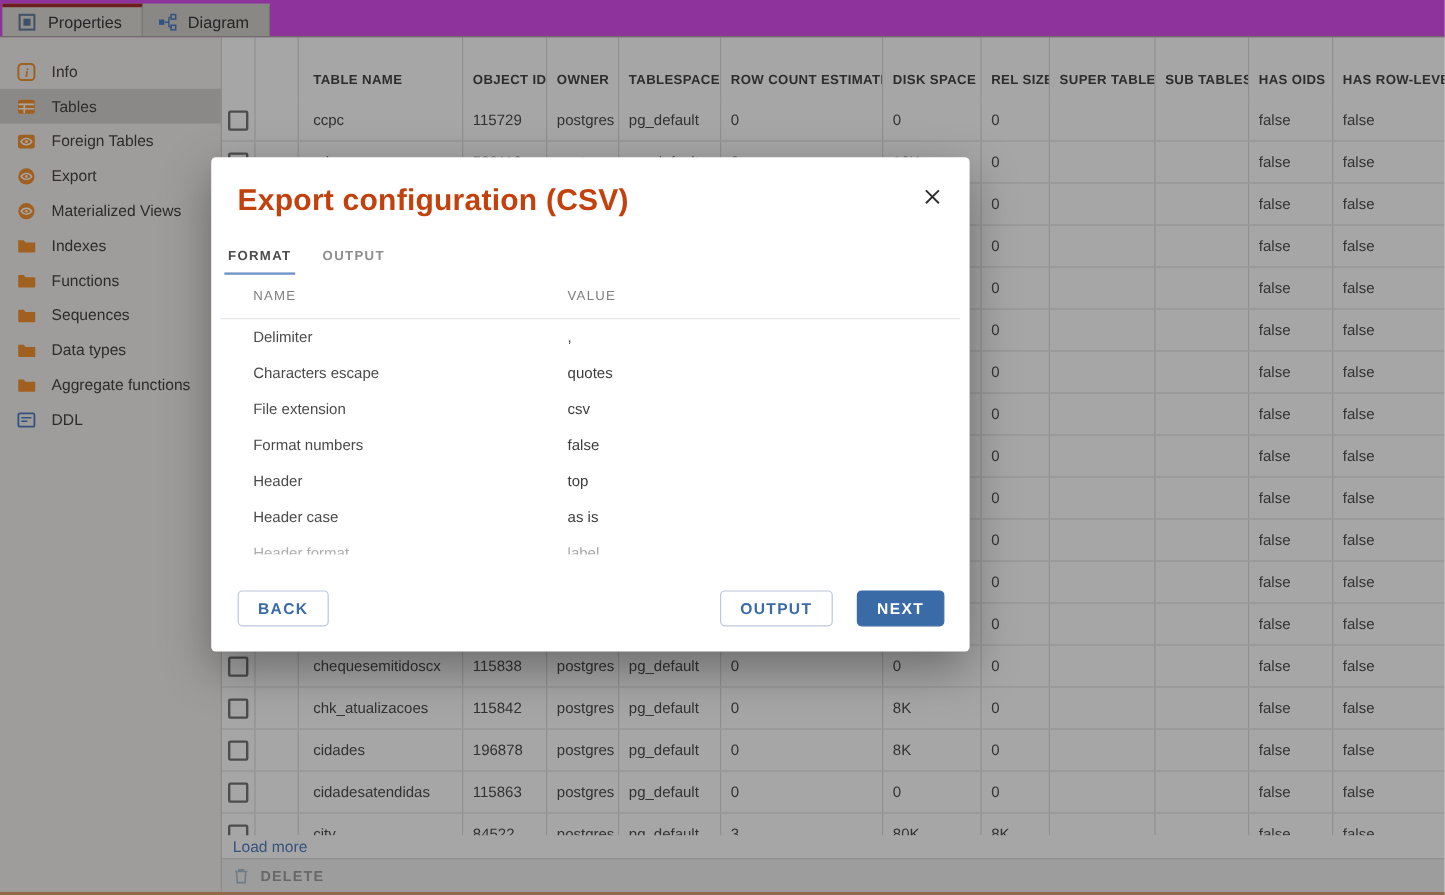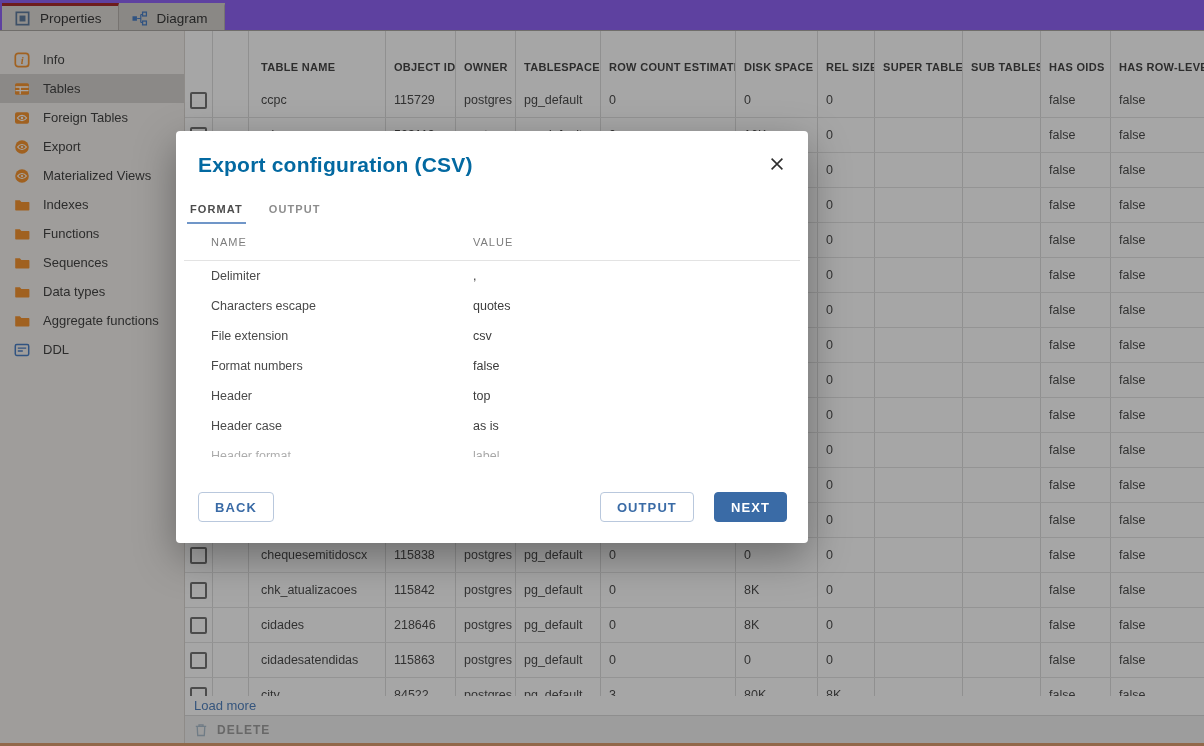--- a/index.html
+++ b/index.html
@@ -1,21 +1,21 @@
 <!DOCTYPE html>
 <html><head>
 <meta charset="utf-8">
 <style>
   * { margin:0; padding:0; box-sizing:border-box; }
   html,body { background:#555; }
   body { font-family:"Liberation Sans", sans-serif; }
   .app { position:relative; width:1204px; height:746px; background:#fff; overflow:hidden; cursor:default; }
 
   
-  .tabbar { position:relative; height:31px; background:#8b5cf6; border-bottom:1px solid #a9a5a0; display:flex; align-items:flex-end; }
+  .tabbar { position:relative; height:31px; background:#d946ef; border-bottom:1px solid #a9a5a0; display:flex; align-items:flex-end; }
   .tab { height:27px; display:flex; align-items:center; gap:9px; padding:0 16px 0 12px; font-size:13.5px; color:#2f2f2f; background:#d2cfca; border-top:3px solid transparent; border-right:1px solid #b3afaa; }
   .tab.active { background:#dedad6; border-top:3px solid #a32222; margin-left:2px; }
   .tab .ticon16 { width:17px; height:17px; display:inline-flex; }
 
   
   .main { display:flex; height:712px; }
   .sidebar { width:185px; background:#f4f1ed; border-right:1px solid #d8d4cf; padding-top:14px; flex:none; }
   .side-item { height:29px; display:flex; align-items:center; gap:13px; padding-left:14px; font-size:13px; color:#3a3a3a; }
   .side-item.active { background:rgba(0,0,0,0.13); }
   .si-icon { width:16px; height:16px; display:inline-flex; flex:none; }
@@ -42,21 +42,21 @@
   .load-more { height:19px; display:flex; align-items:center; padding-left:9px; font-size:13px; color:#4a7dbd; flex:none; }
   .grid-footer { height:28px; flex:none; border-top:1px solid #d8d8d8; background:#f0f0f0; display:flex; align-items:center; gap:8px; padding-left:8px; }
   .grid-footer .dlabel { font-size:12px; font-weight:700; letter-spacing:1px; color:#9b9b9b; }
   .trash { width:16px; height:16px; display:inline-flex; }
 
   .bottom-strip { height:3px; background:#dd9b6b; }
 
   
   .backdrop { position:absolute; inset:0; background:rgba(20,20,20,0.38); }
   .modal { position:absolute; left:176px; top:131px; width:632px; height:412px; background:#fff; border-radius:4px; box-shadow:0 14px 40px rgba(0,0,0,0.35); }
-  .m-title { padding:22px 28px 0 22px; font-size:21px; font-weight:700; color:#0369a1; letter-spacing:0.2px; }
+  .m-title { padding:22px 28px 0 22px; font-size:25px; font-weight:700; color:#c2410c; letter-spacing:0.2px; }
   .m-close { position:absolute; top:24px; right:22px; width:18px; height:18px; display:inline-flex; }
   .m-tabs { display:flex; gap:20px; margin:26px 0 0 11px; }
   .m-tab { font-size:11px; font-weight:600; letter-spacing:1.1px; color:#8d8d8d; padding:0 3px 7px 3px; border-bottom:2px solid transparent; }
   .m-tab.active { color:#4c4c4c; border-bottom:2px solid #7096c8; }
   .m-phead { position:relative; height:37px; display:flex; align-items:center; border-bottom:1px solid #e3e3e3; margin:0 8px; }
   .m-phead .ph-name { margin-left:27px; font-size:11px; letter-spacing:1px; color:#7d7d7d; }
   .m-phead .ph-value { position:absolute; left:289px; font-size:11px; letter-spacing:1px; color:#7d7d7d; }
   .m-body { height:196px; overflow:hidden; }
   .prop-row { position:relative; height:30px; display:flex; align-items:center; }
   .prop-row.clipped { opacity:0.45; }
@@ -504,21 +504,21 @@
     <div class="gc c12">false</div>
   </div>
           <div class="grow">
     <div class="gc c0">
               <span class="cb"></span>
             </div>
     <div class="gc c1">
               <span class="ticon"></span>
             </div>
     <div class="gc c2">cidades</div>
-    <div class="gc c3">218646</div>
+    <div class="gc c3">196878</div>
     <div class="gc c4">postgres</div>
     <div class="gc c5">pg_default</div>
     <div class="gc c6">0</div>
     <div class="gc c7">8K</div>
     <div class="gc c8">0</div>
     <div class="gc c9"></div>
     <div class="gc c10"></div>
     <div class="gc c11">false</div>
     <div class="gc c12">false</div>
   </div>

